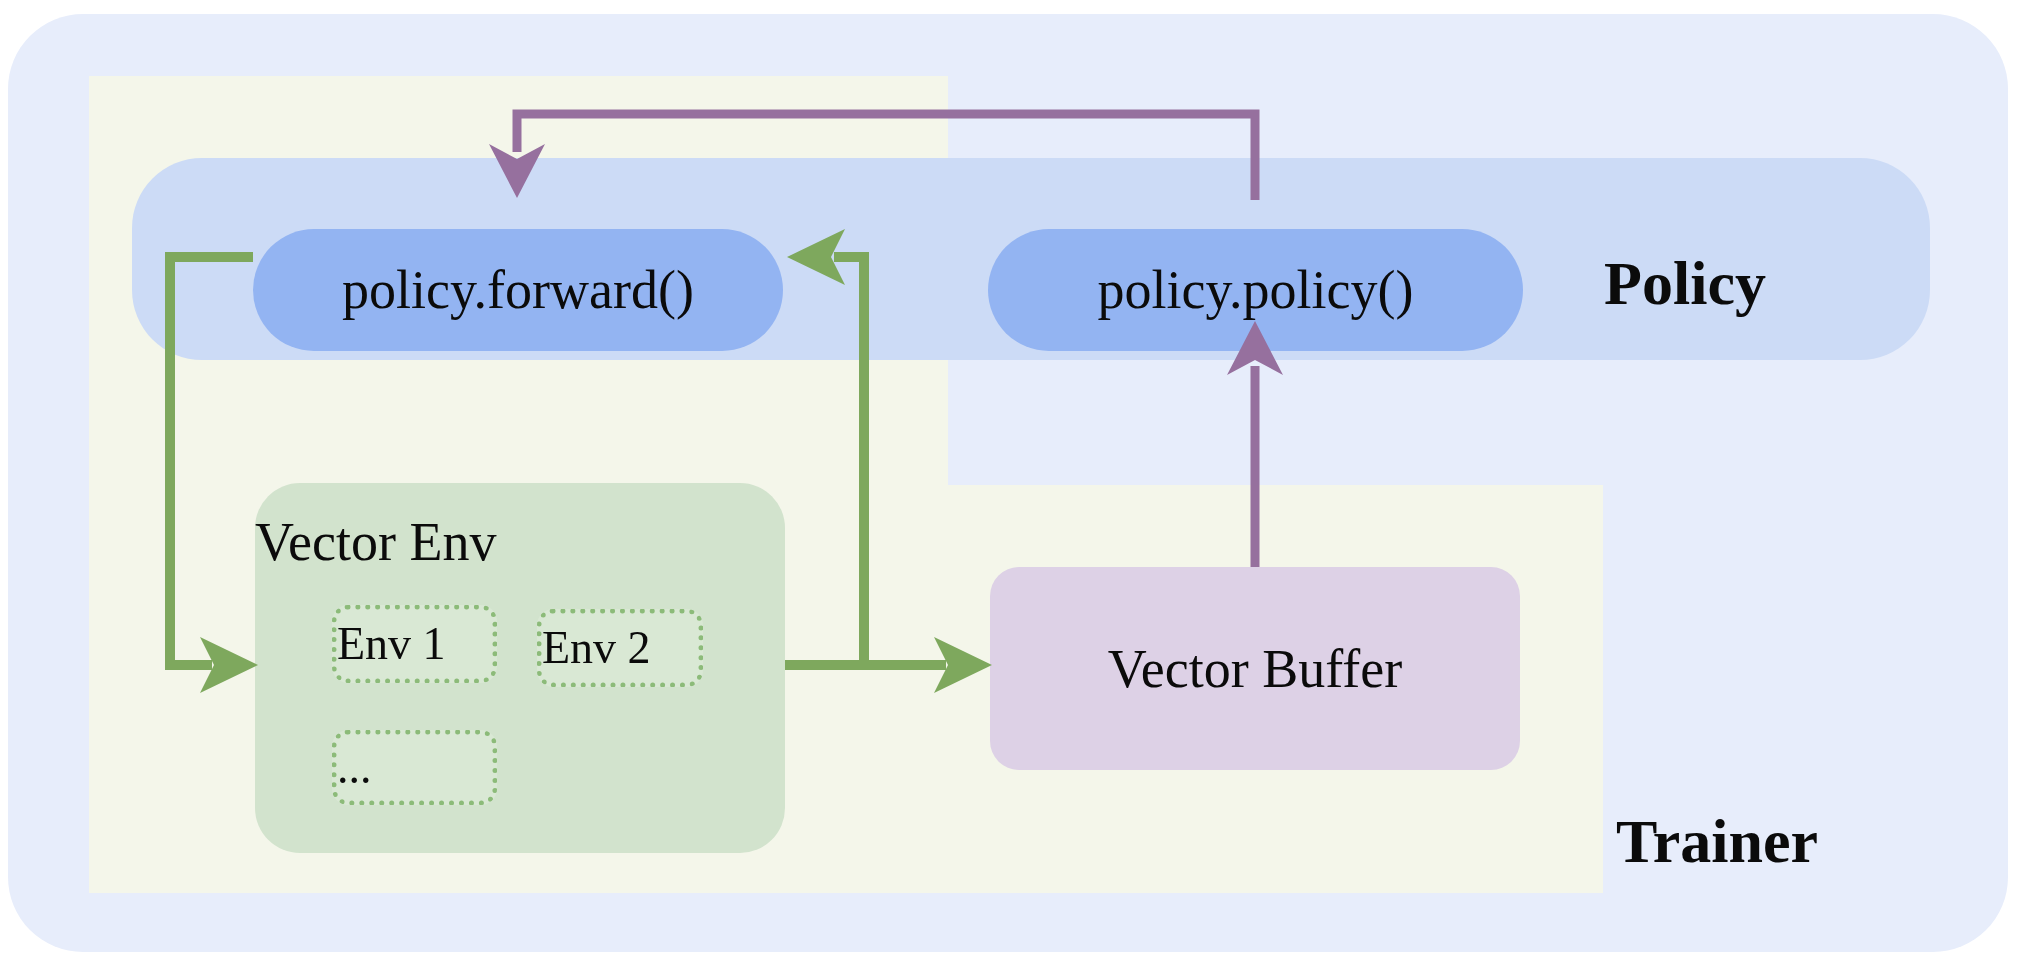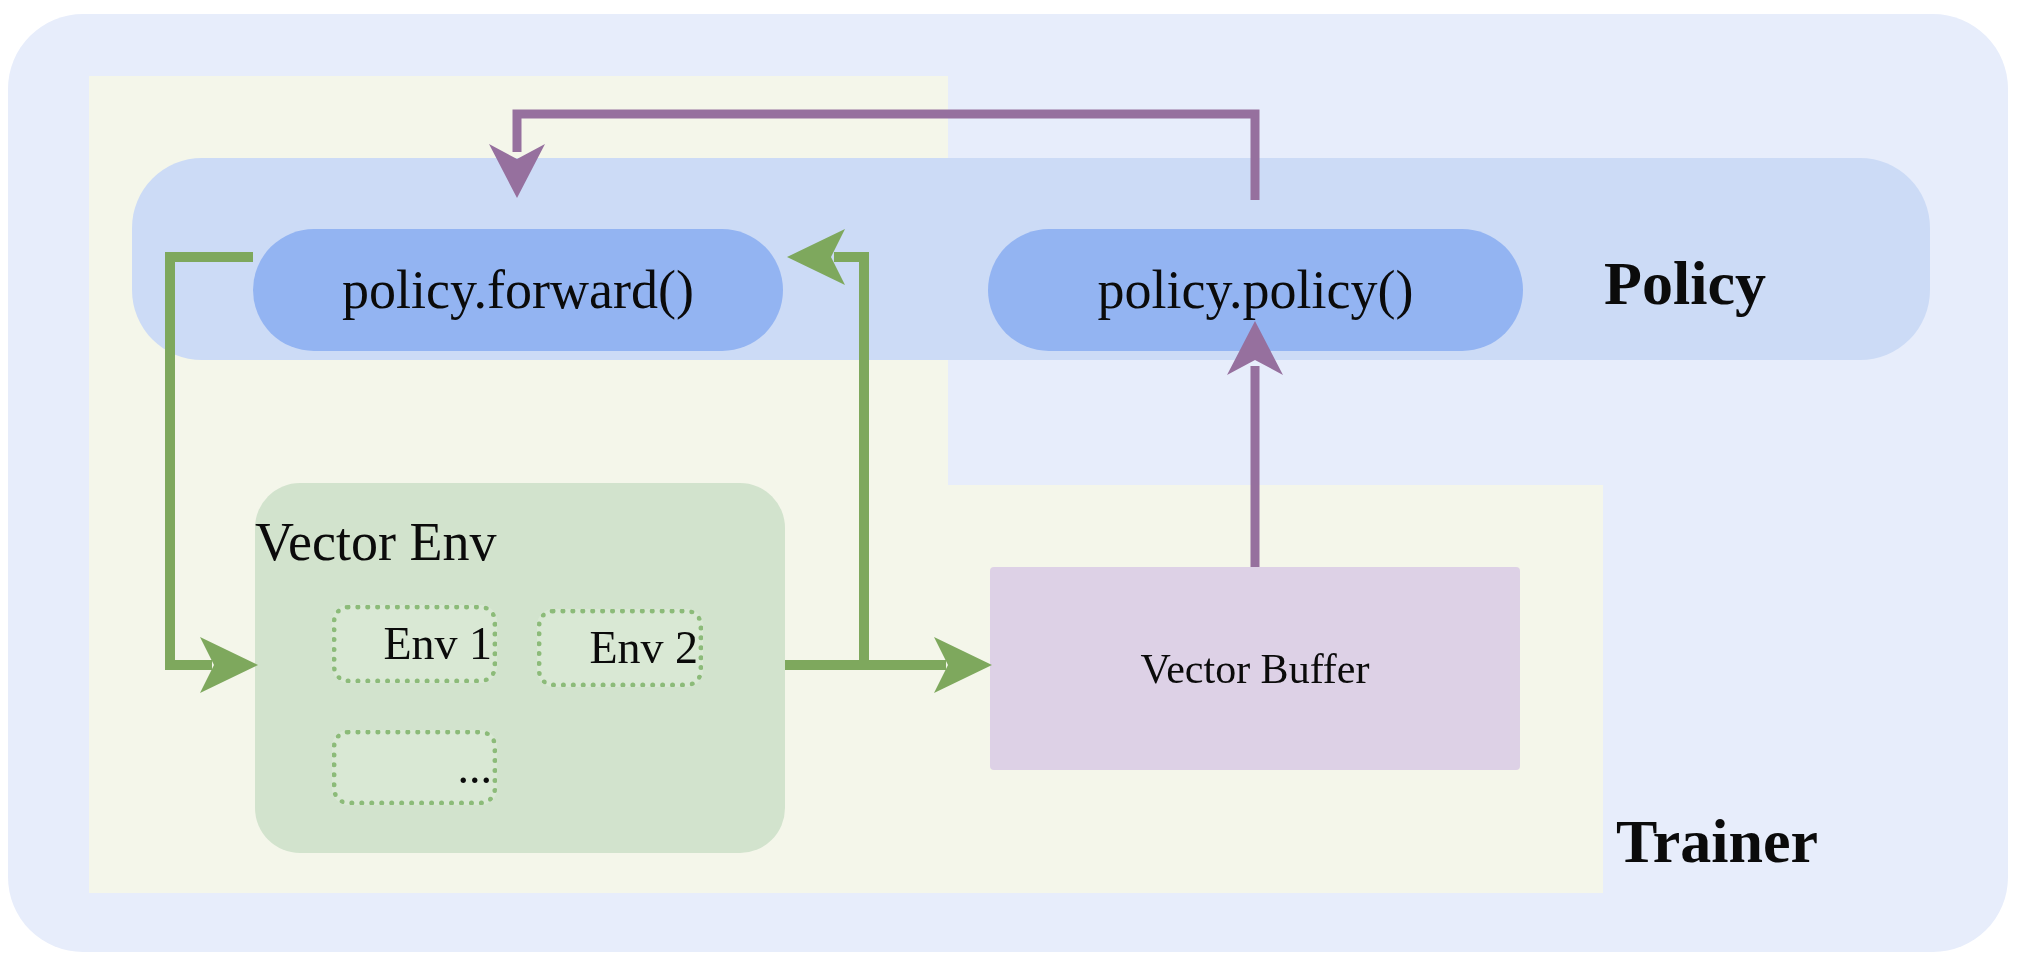--- a/index.html
+++ b/index.html
@@ -60,34 +60,34 @@
     left: 255px; top: 483px; width: 530px; height: 370px;
     background: var(--env-box-bg);
     border-radius: 45px;
   }
   .vector-env-title-wrap { position: absolute; left: 255px; top: 512px; width: 530px; text-align: left; font-size: 54px; line-height: 60px; }
   .env-cell {
     position: absolute;
     background: var(--env-cell-bg);
     border: 5px dotted var(--env-cell-border);
     border-radius: 16px;
-    display: flex; align-items: center; justify-content: flex-end;
+    display: flex; align-items: center; justify-content: flex-start;
     font-size: 46px; line-height: 1;
   }
   .env-1 { left: 332px; top: 605px; width: 165px; height: 78px; }
   .env-2 { left: 537px; top: 609px; width: 166px; height: 78px; }
   .env-d { left: 332px; top: 730px; width: 165px; height: 75px; }
   .env-n { left: 537px; top: 730px; width: 166px; height: 75px; }
 
   .vector-buffer {
     left: 990px; top: 567px; width: 530px; height: 203px;
     background: var(--buffer-bg);
-    border-radius: 4px;
+    border-radius: 29px;
     display: flex; align-items: center; justify-content: center;
-    font-size: 42px; line-height: 1;
+    font-size: 54px; line-height: 1;
   }
 
   .arrows-overlay {
     position: absolute; left: 0; top: 0;
     width: 2020px; height: 965px;
     pointer-events: none;
   }
   .arrow-line-green  { fill: none; stroke: var(--arrow-green);  stroke-width: 10px; }
   .arrow-line-purple { fill: none; stroke: var(--arrow-purple); stroke-width: 9px; }
   .arrow-head-green  { fill: var(--arrow-green);  stroke: none; }

